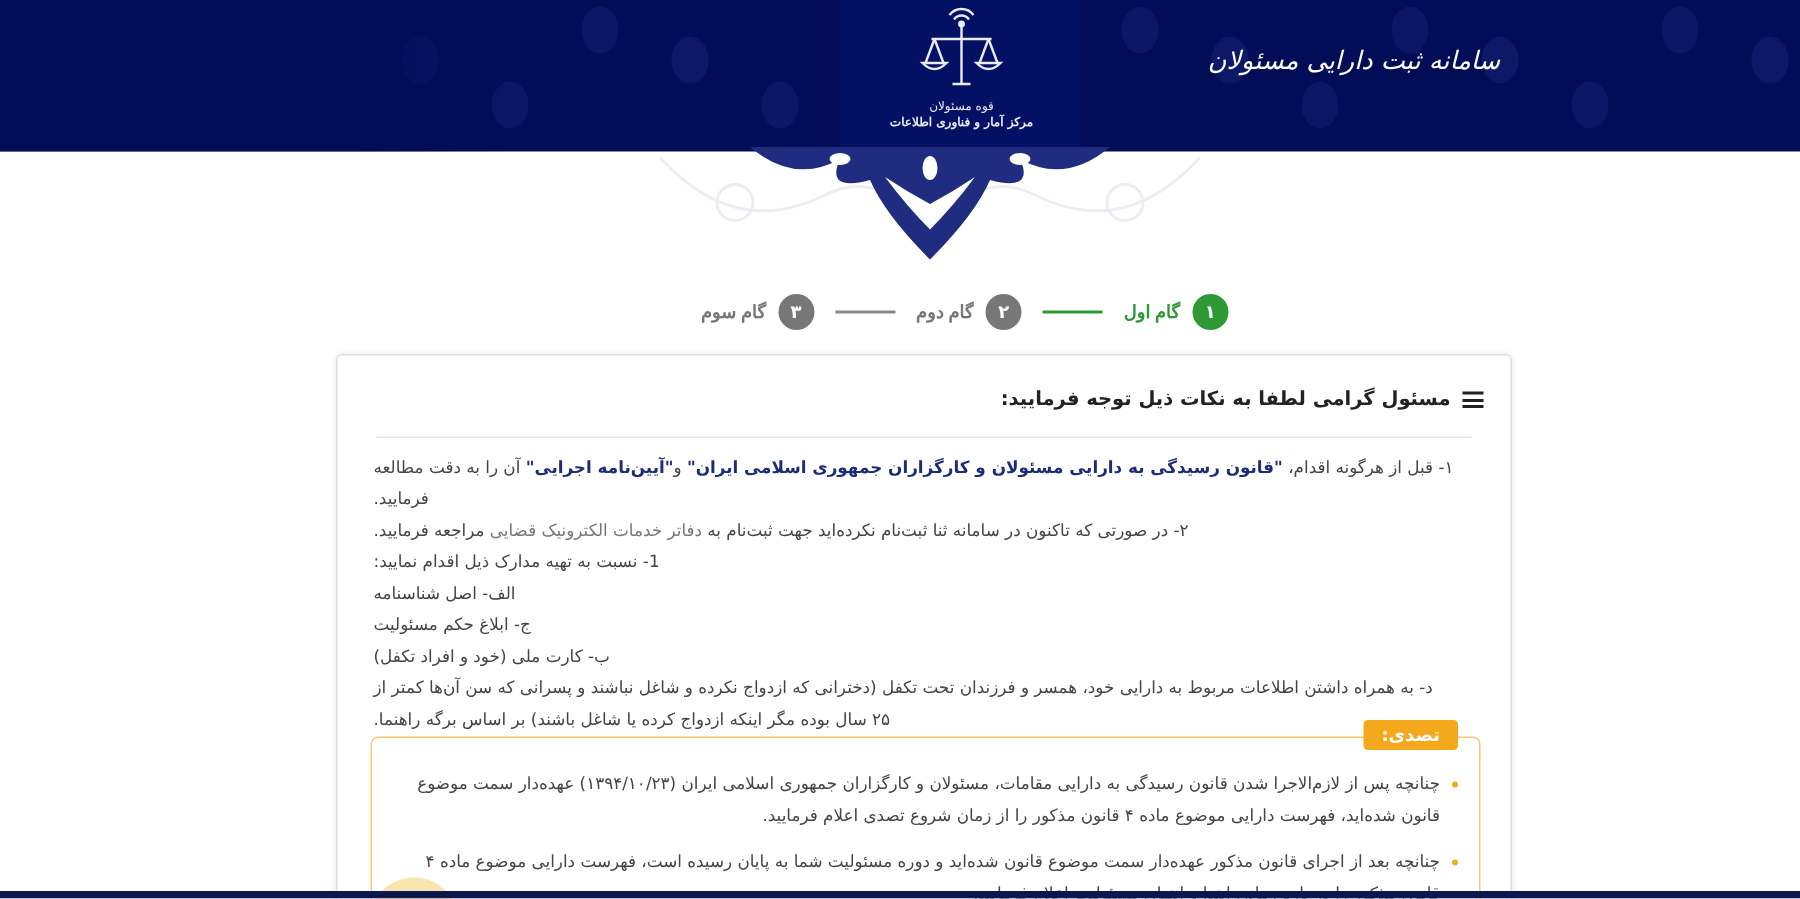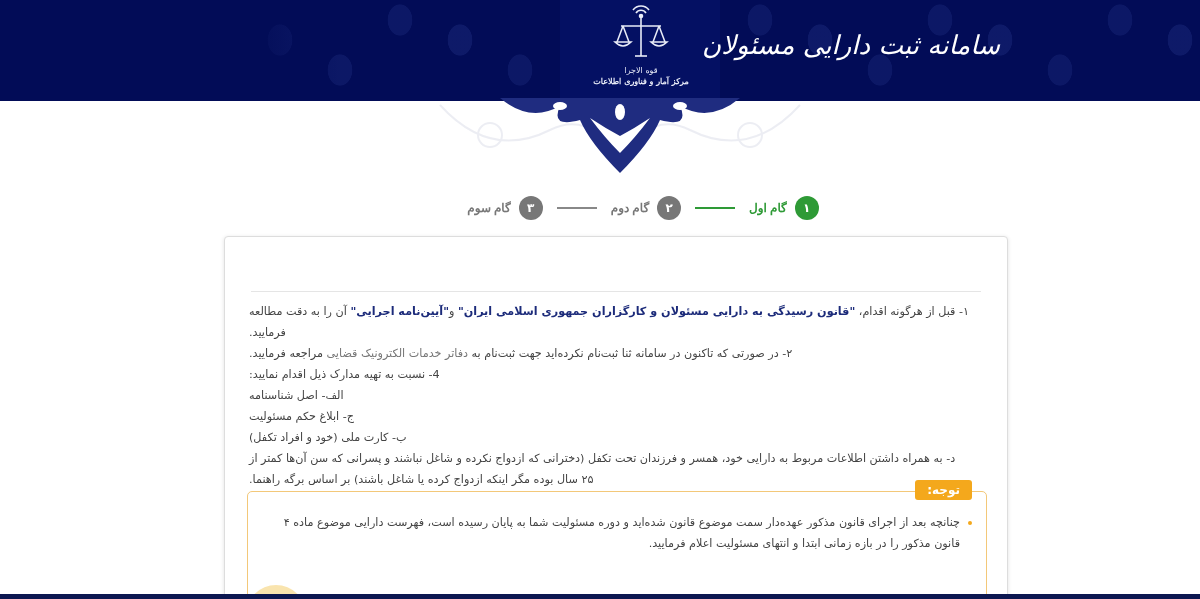--- a/index.html
+++ b/index.html
@@ -32,21 +32,21 @@
   .logo {
     position: absolute; left: 598px; top: 2px; width: 86px; height: 94px;
     display: flex; flex-direction: column; align-items: center;
     color: #e9ecf8;
   }
   .logo svg { width: 60px; height: 62px; }
   .logo .logo-line1 { font-family: "DejaVu Serif", serif; font-size: 8px; margin-top: 2px; }
   .logo .logo-line2 { font-family: "DejaVu Serif", serif; font-size: 8px; margin-top: 1px; white-space: nowrap; font-weight: bold; }
   .site-title {
     position: absolute; right: 200px; top: 30px;
-    font-family: "DejaVu Serif", serif; font-size: 26px; color: #ffffff;
+    font-family: "DejaVu Serif", serif; font-size: 17px; color: #ffffff;
     font-style: italic; letter-spacing: 0.5px;
   }
 
   
   .ornament {
     position: absolute; left: 490px; top: 98px; width: 260px; height: 80px;
   }
   .ornament-faint {
     position: absolute; left: 430px; top: 100px; width: 380px; height: 70px;
     opacity: 0.08;
@@ -144,21 +144,21 @@
         <line x1="10" y1="24" x2="50" y2="24"></line>
         <line x1="12" y1="24" x2="6" y2="40"></line>
         <line x1="12" y1="24" x2="18" y2="40"></line>
         <path d="M4 40 Q12 48 20 40 Z"></path>
         <line x1="48" y1="24" x2="42" y2="40"></line>
         <line x1="48" y1="24" x2="54" y2="40"></line>
         <path d="M40 40 Q48 48 56 40 Z"></path>
         <path d="M24 54 L36 54"></path>
       </g>
     </svg>
-    <div class="logo-line1">قوه الاجرا</div>
+    <div class="logo-line1">قوه مسئولان</div>
     <div class="logo-line2">مرکز آمار و فناوری اطلاعات</div>
   </div>
 
   <div class="site-title">سامانه ثبت دارایی مسئولان</div>
 </div>
 
 <svg class="ornament-faint" viewBox="0 0 380 70">
   <g fill="none" stroke="#1a2a70" stroke-width="2">
     <path d="M10 5 Q60 60 120 30 Q160 10 190 60 Q220 10 260 30 Q320 60 370 5"></path>
     <circle cx="60" cy="35" r="12"></circle>
@@ -188,38 +188,47 @@
     <div class="step-label">گام دوم</div>
   </div>
   <div class="step-line pending"></div>
   <div class="step pending">
     <div class="step-num">۳</div>
     <div class="step-label">گام سوم</div>
   </div>
 </div>
 
 <div class="card">
+  <div class="card-title">
+    <div class="menu-icon">
+        <span></span>
+        <span></span>
+        <span></span>
+      </div>
+    <span>مسئول گرامی لطفا به نکات ذیل توجه فرمایید:</span>
+  </div>
   <div class="divider"></div>
 
   <div class="content">
     <div>
       <span>۱- قبل از هرگونه اقدام، </span><span class="law">"قانون رسیدگی به دارایی مسئولان و کارگزاران جمهوری اسلامی ایران"</span><span> و</span><span class="law">"آیین‌نامه اجرایی"</span><span> آن را به دقت مطالعه فرمایید.</span>
     </div>
     <div>
       <span>۲- در صورتی که تاکنون در سامانه ثنا ثبت‌نام نکرده‌اید جهت ثبت‌نام به </span><span class="muted">دفاتر خدمات الکترونیک قضایی</span><span> مراجعه فرمایید.</span>
     </div>
-    <div>4- نسبت به تهیه مدارک ذیل اقدام نمایید:</div>
+    <div>1- نسبت به تهیه مدارک ذیل اقدام نمایید:</div>
     <div class="sub">الف- اصل شناسنامه</div>
     <div class="sub">ج- ابلاغ حکم مسئولیت</div>
     <div class="sub">ب- کارت ملی (خود و افراد تکفل)</div>
     <div class="sub">د- به همراه داشتن اطلاعات مربوط به دارایی خود، همسر و فرزندان تحت تکفل (دخترانی که ازدواج نکرده و شاغل نباشند و پسرانی که سن آن‌ها کمتر از ۲۵ سال بوده مگر اینکه ازدواج کرده یا شاغل باشند) بر اساس برگه راهنما.</div>
   </div>
 
   <div class="notice">
-    <div class="notice-badge">توجه:</div>
+    <div class="notice-badge">تصدی:</div>
     <ul class="notice-list">
+      <li>چنانچه پس از لازم‌الاجرا شدن قانون رسیدگی به دارایی مقامات، مسئولان و کارگزاران جمهوری اسلامی ایران (۱۳۹۴/۱۰/۲۳) عهده‌دار سمت موضوع قانون شده‌اید، فهرست دارایی موضوع ماده ۴ قانون مذکور را از زمان شروع تصدی اعلام فرمایید.</li>
       <li>چنانچه بعد از اجرای قانون مذکور عهده‌دار سمت موضوع قانون شده‌اید و دوره مسئولیت شما به پایان رسیده است، فهرست دارایی موضوع ماده ۴ قانون مذکور را در بازه زمانی ابتدا و انتهای مسئولیت اعلام فرمایید.</li>
     </ul>
   </div>
 </div>
 
 <div class="yellow-blob"></div>
 <div class="bottom-bar"></div>
 
 </body></html>

